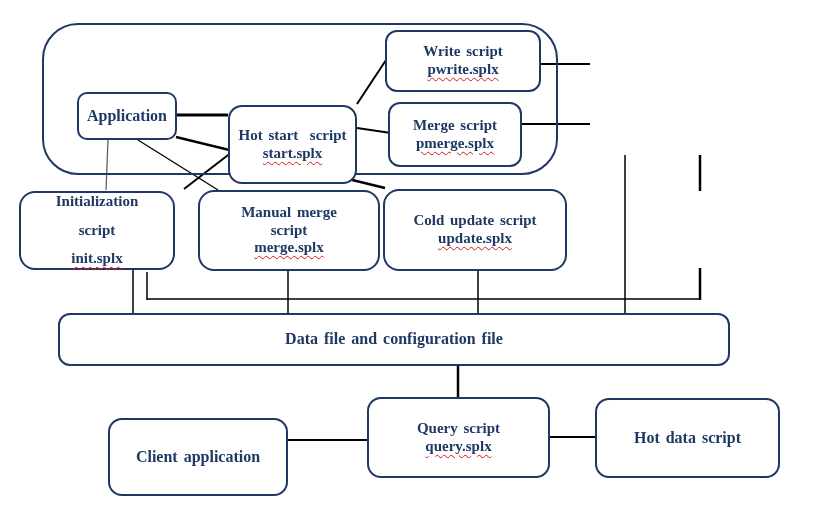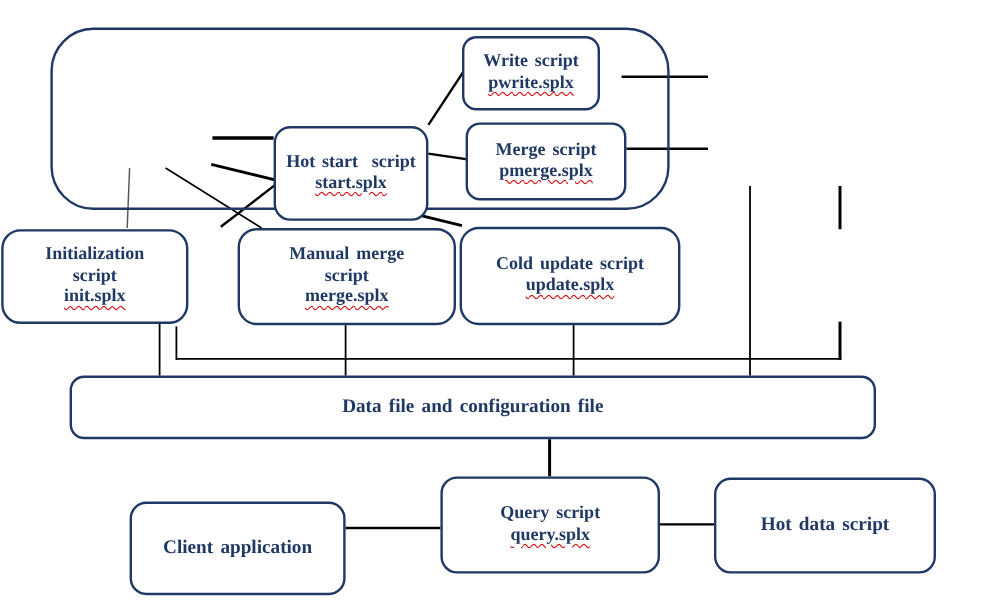--- a/index.html
+++ b/index.html
@@ -45,24 +45,24 @@
     text-decoration-color:var(--squig);
     text-decoration-thickness:1px;
     text-underline-offset:3px;
   }
   .fs15{font-size:15px;}
   .fs16{font-size:16px;}
 
   
   #b-application{left:77px;top:92px;width:100px;height:48px;border-radius:10px;}
   #b-hot-start{left:228px;top:73px;width:129px;height:79px;margin-top:32px;}
-  #b-write{left:385px;top:30px;width:115px;height:62px;border-radius:12px;}
+  #b-write{left:385px;top:30px;width:156px;height:62px;border-radius:12px;}
   #b-merge{left:388px;top:102px;width:134px;height:65px;border-radius:12px;}
   #b-internal{left:590px;top:40px;width:173px;height:115px;border-radius:16px;}
-  #b-init{left:1px;top:191px;width:156px;height:79px;border-radius:16px;}
+  #b-init{left:19px;top:191px;width:156px;height:79px;border-radius:16px;justify-content:space-between;}
   #b-manual{left:198px;top:190px;width:182px;height:81px;border-radius:16px;}
   #b-cold{left:383px;top:189px;width:184px;height:82px;border-radius:16px;}
   #b-newdata{left:647px;top:191px;width:163px;height:77px;}
   #b-datafile{left:58px;top:313px;width:672px;height:53px;border-radius:12px;}
   #b-client{left:108px;top:398px;width:180px;height:78px;margin-top:20px;}
   #b-query{left:367px;top:397px;width:183px;height:81px;}
   #b-hotdata{left:595px;top:398px;width:185px;height:80px;}
   #b-group{left:42px;top:23px;width:516px;height:152px;}
 </style>
 </head>
@@ -88,20 +88,23 @@
     <line x1="133" y1="270" x2="133" y2="313" stroke="#000" stroke-width="1.5"></line>
     <line x1="288" y1="271" x2="288" y2="313" stroke="#000" stroke-width="1.5"></line>
     <line x1="478" y1="271" x2="478" y2="313" stroke="#000" stroke-width="1.5"></line>
     <line x1="458" y1="366" x2="458" y2="397" stroke="#000" stroke-width="2.5"></line>
     <line x1="288" y1="440" x2="367" y2="440" stroke="#000" stroke-width="2"></line>
     <line x1="550" y1="437" x2="595" y2="437" stroke="#000" stroke-width="2"></line>
   </svg>
 
   <div id="b-group" class="container-box"></div>
 
+  <div id="b-application" class="box fs16">
+    <span class="ln">Application</span>
+  </div>
 
   <div id="b-hot-start" class="box fs15">
     <span class="ln">Hot start  script</span>
     <span class="ln squig">start.splx</span>
   </div>
 
   <div id="b-write" class="box fs15">
     <span class="ln">Write script</span>
     <span class="ln squig">pwrite.splx</span>
   </div>

